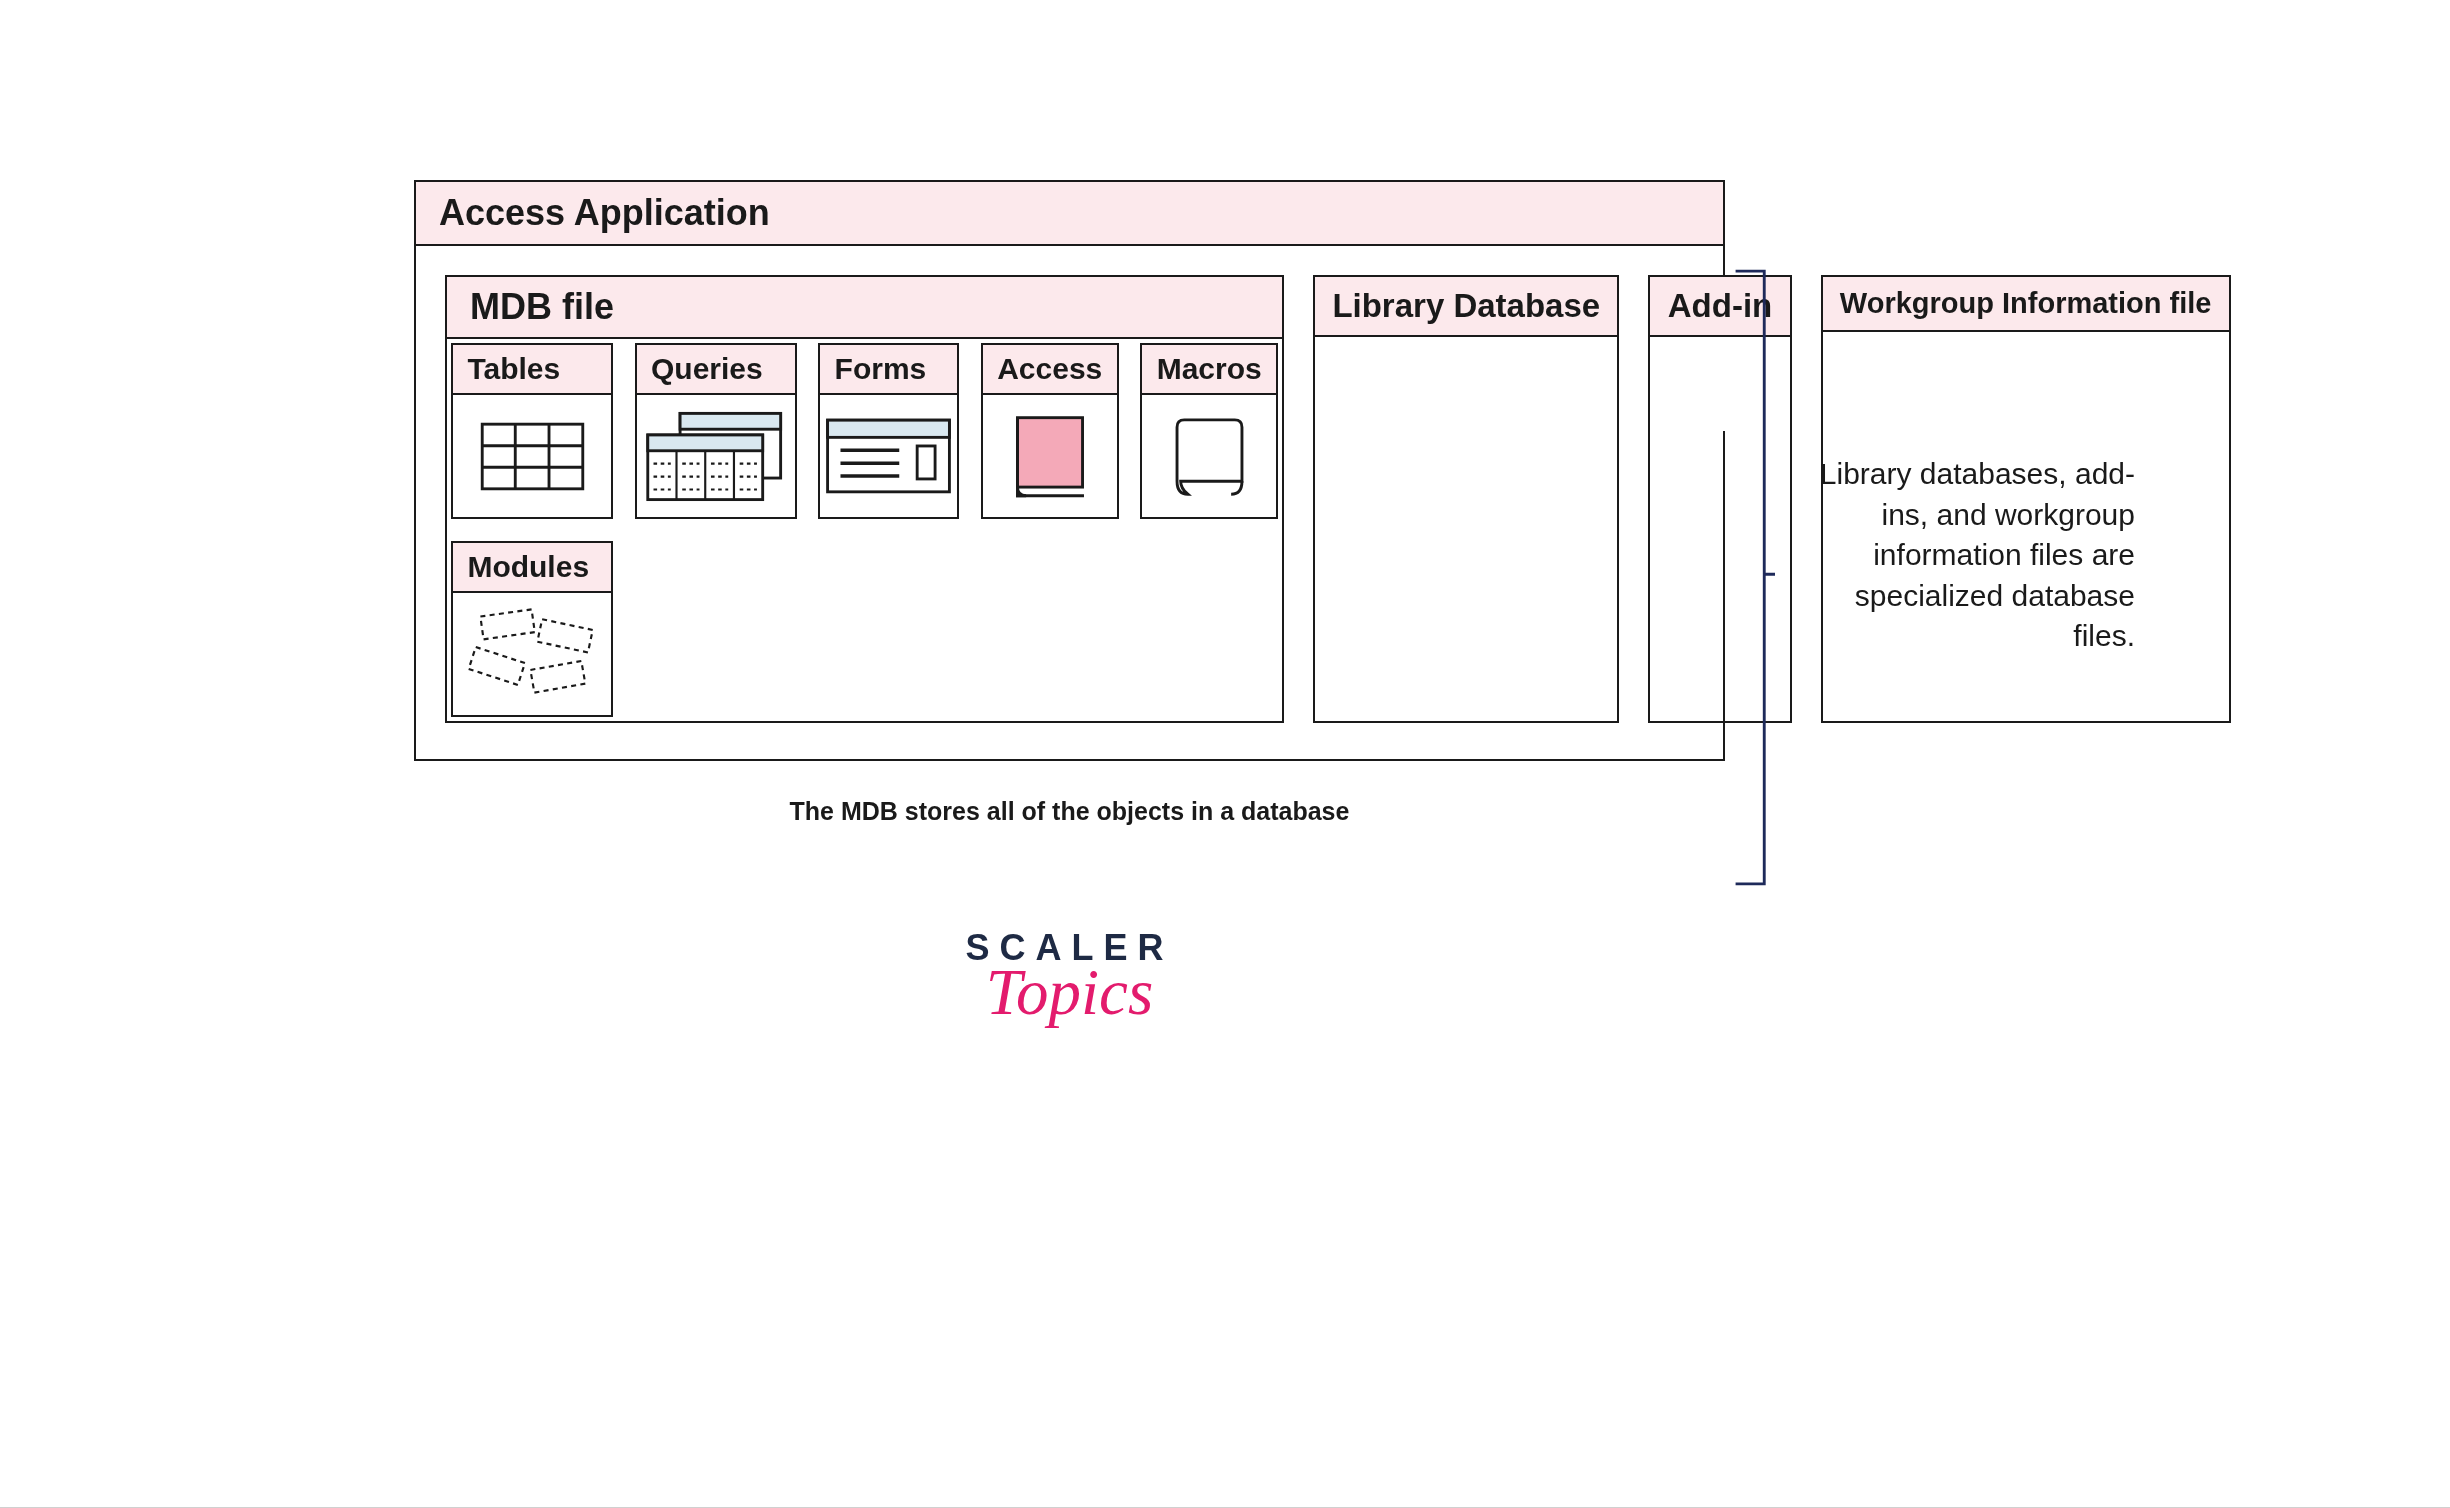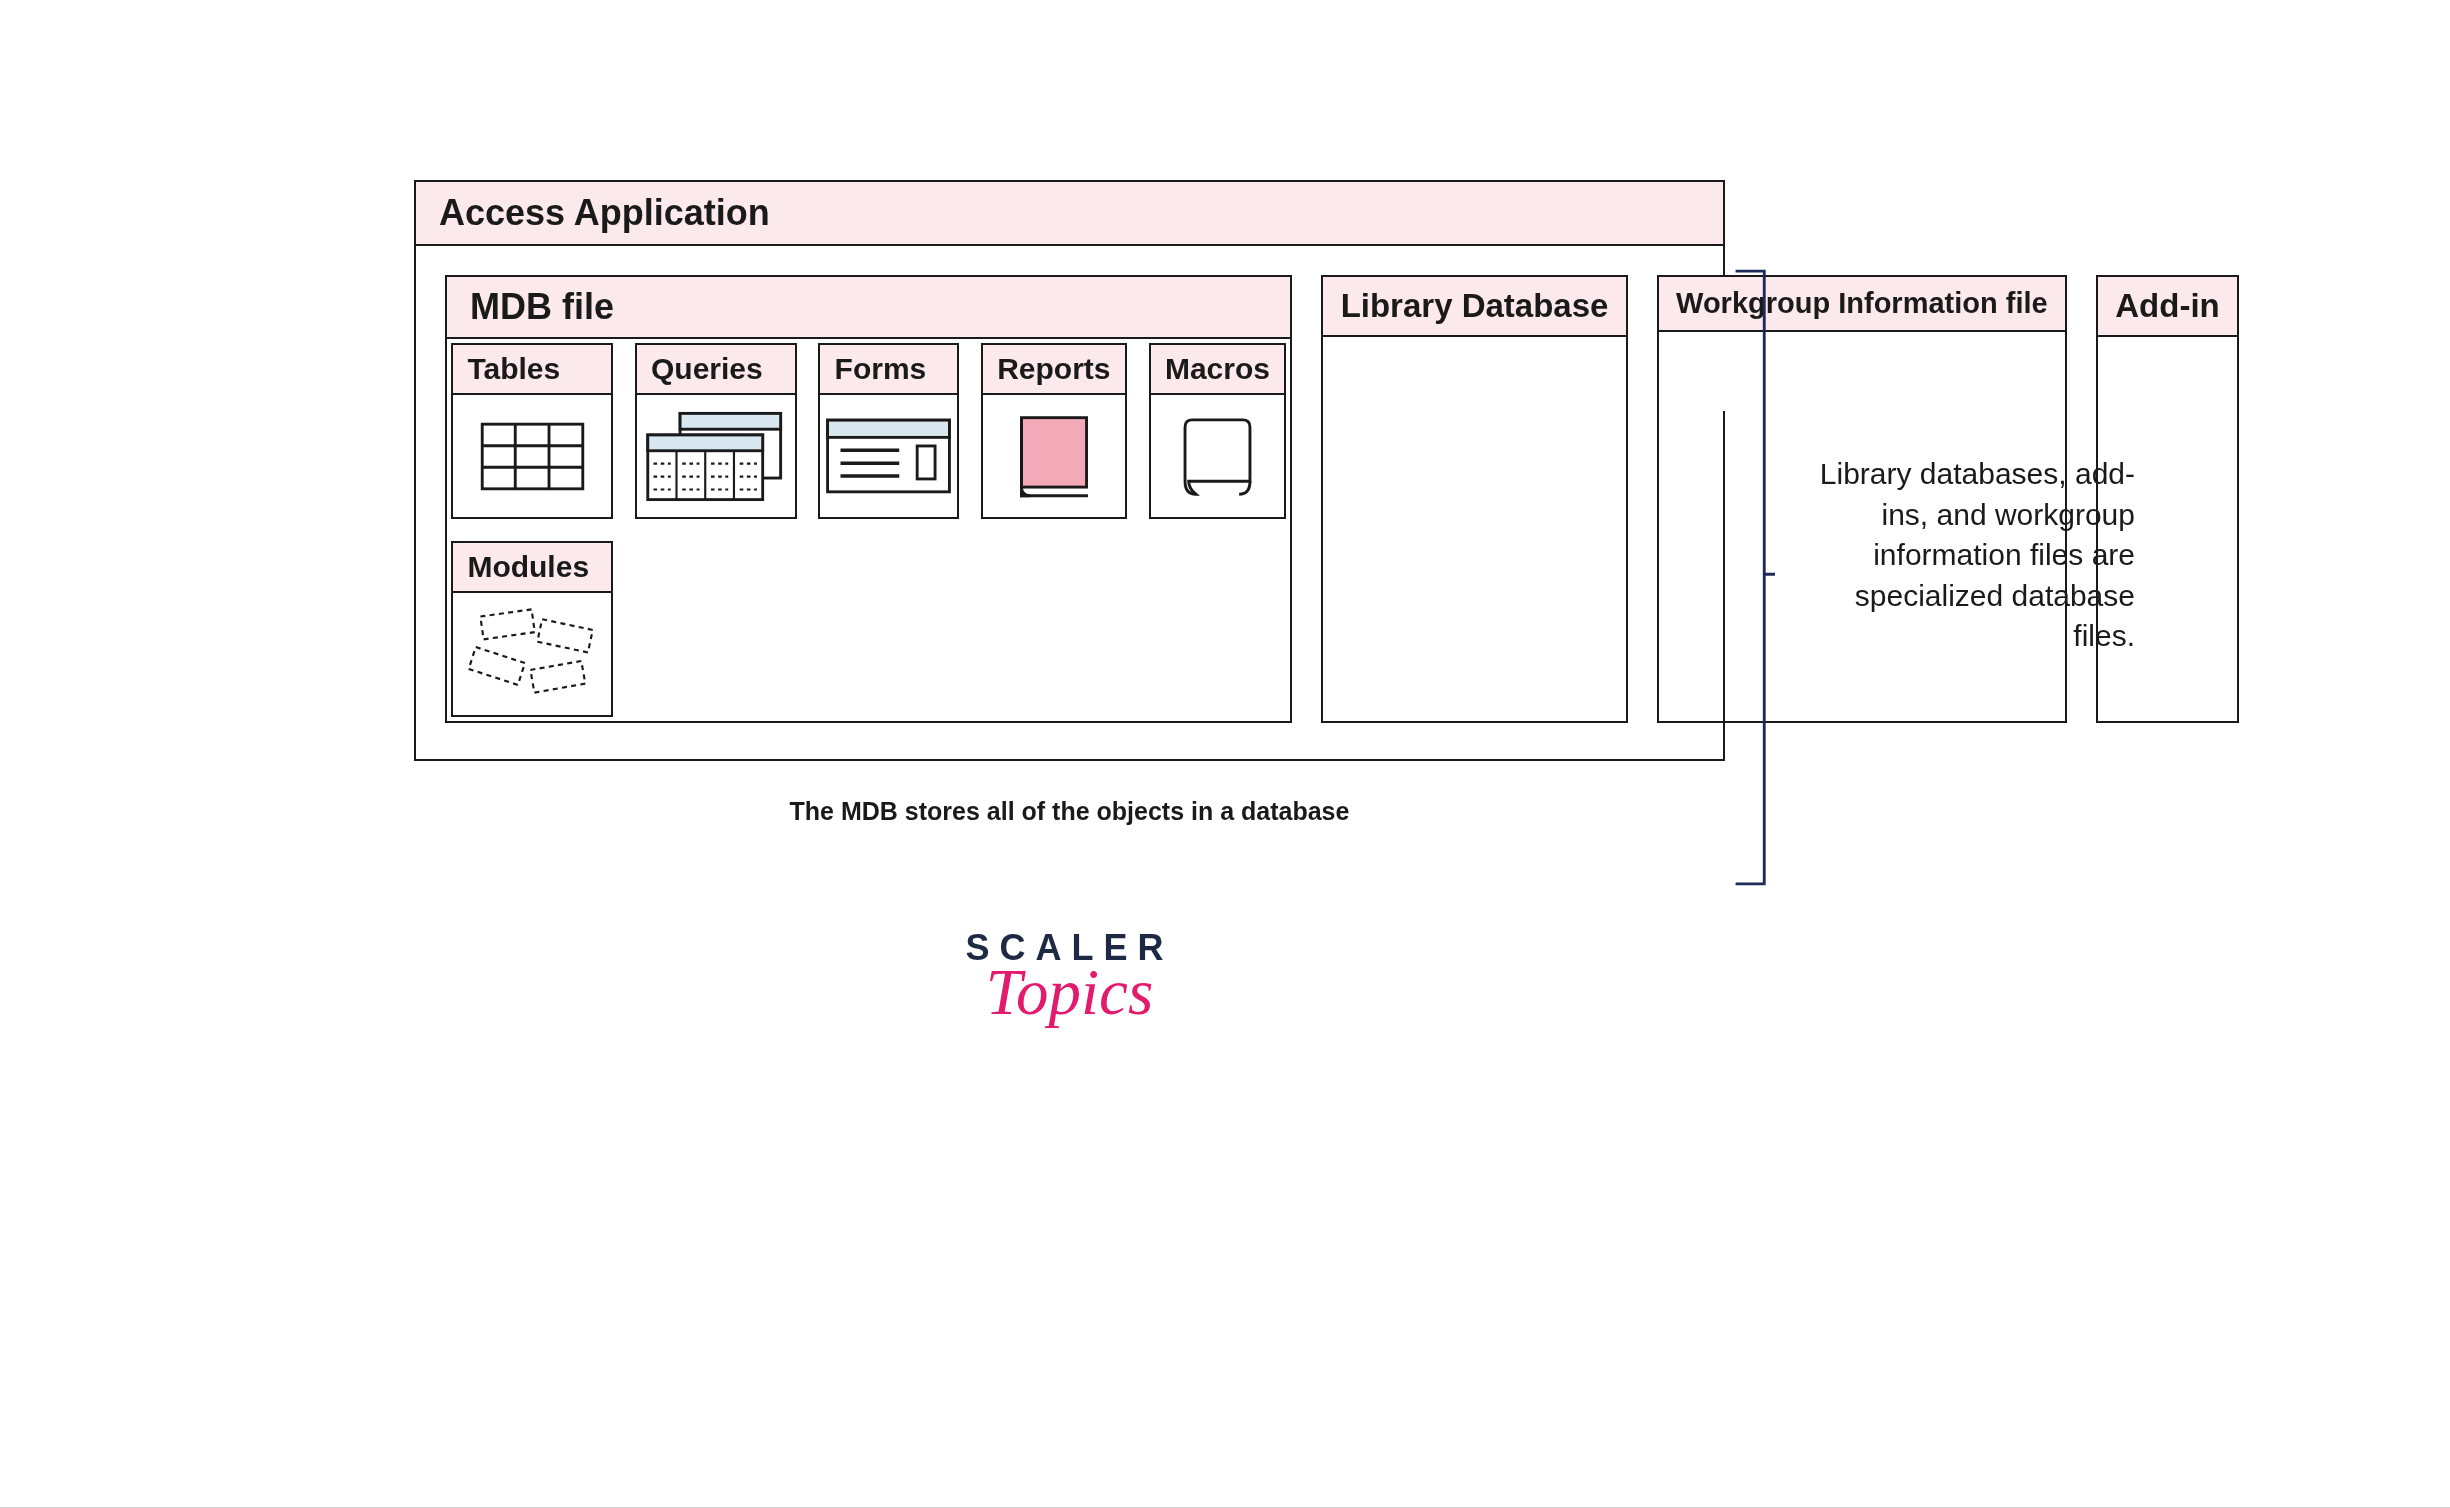--- a/index.html
+++ b/index.html
@@ -212,21 +212,21 @@
                 <rect x="10" y="10" width="170" height="24" fill="#d9e8f0" stroke="#1a1a1a" stroke-width="4"></rect>
                 <line x1="28" y1="52" x2="110" y2="52" stroke="#1a1a1a" stroke-width="5"></line>
                 <line x1="28" y1="70" x2="110" y2="70" stroke="#1a1a1a" stroke-width="5"></line>
                 <line x1="28" y1="88" x2="110" y2="88" stroke="#1a1a1a" stroke-width="5"></line>
                 <rect x="135" y="46" width="25" height="46" fill="none" stroke="#1a1a1a" stroke-width="4"></rect>
               </svg>
             </div>
           </div>
 
           <div class="obj-card">
-            <div class="obj-header">Reports</div>
+            <div class="obj-header">Access</div>
             <div class="obj-body">
               <svg width="94" height="94" viewBox="0 0 130 130">
                 <rect x="20" y="12" width="90" height="96" fill="#f4a9b8" stroke="#1a1a1a" stroke-width="4"></rect>
                 <path d="M20 12 L20 108 Q20 120 32 120 L20 120 Z" fill="#fff" stroke="#1a1a1a" stroke-width="4"></path>
                 <line x1="18" y1="120" x2="112" y2="120" stroke="#1a1a1a" stroke-width="4"></line>
               </svg>
             </div>
           </div>
 
           <div class="obj-card">
@@ -255,26 +255,26 @@
 
         </div>
       </div>
 
       <div class="side-col">
         <div class="side-box">
           <div class="side-header">Library Database</div>
           <div class="side-body"></div>
         </div>
         <div class="side-box">
+          <div class="side-header">Add-in</div>
+          <div class="side-body"></div>
+        </div>
+        <div class="side-box">
           <div class="side-header small">Workgroup Information file</div>
           <div class="side-body short"></div>
-        </div>
-        <div class="side-box">
-          <div class="side-header">Add-in</div>
-          <div class="side-body"></div>
         </div>
       </div>
 
     </div>
   </div>
 
   <svg class="bracket" viewBox="0 0 60 865">
     <path d="M5 5 L45 5 L45 428 L60 428 M45 428 L45 860 L5 860" fill="none" stroke="#1e2a5a" stroke-width="4"></path>
   </svg>
 

